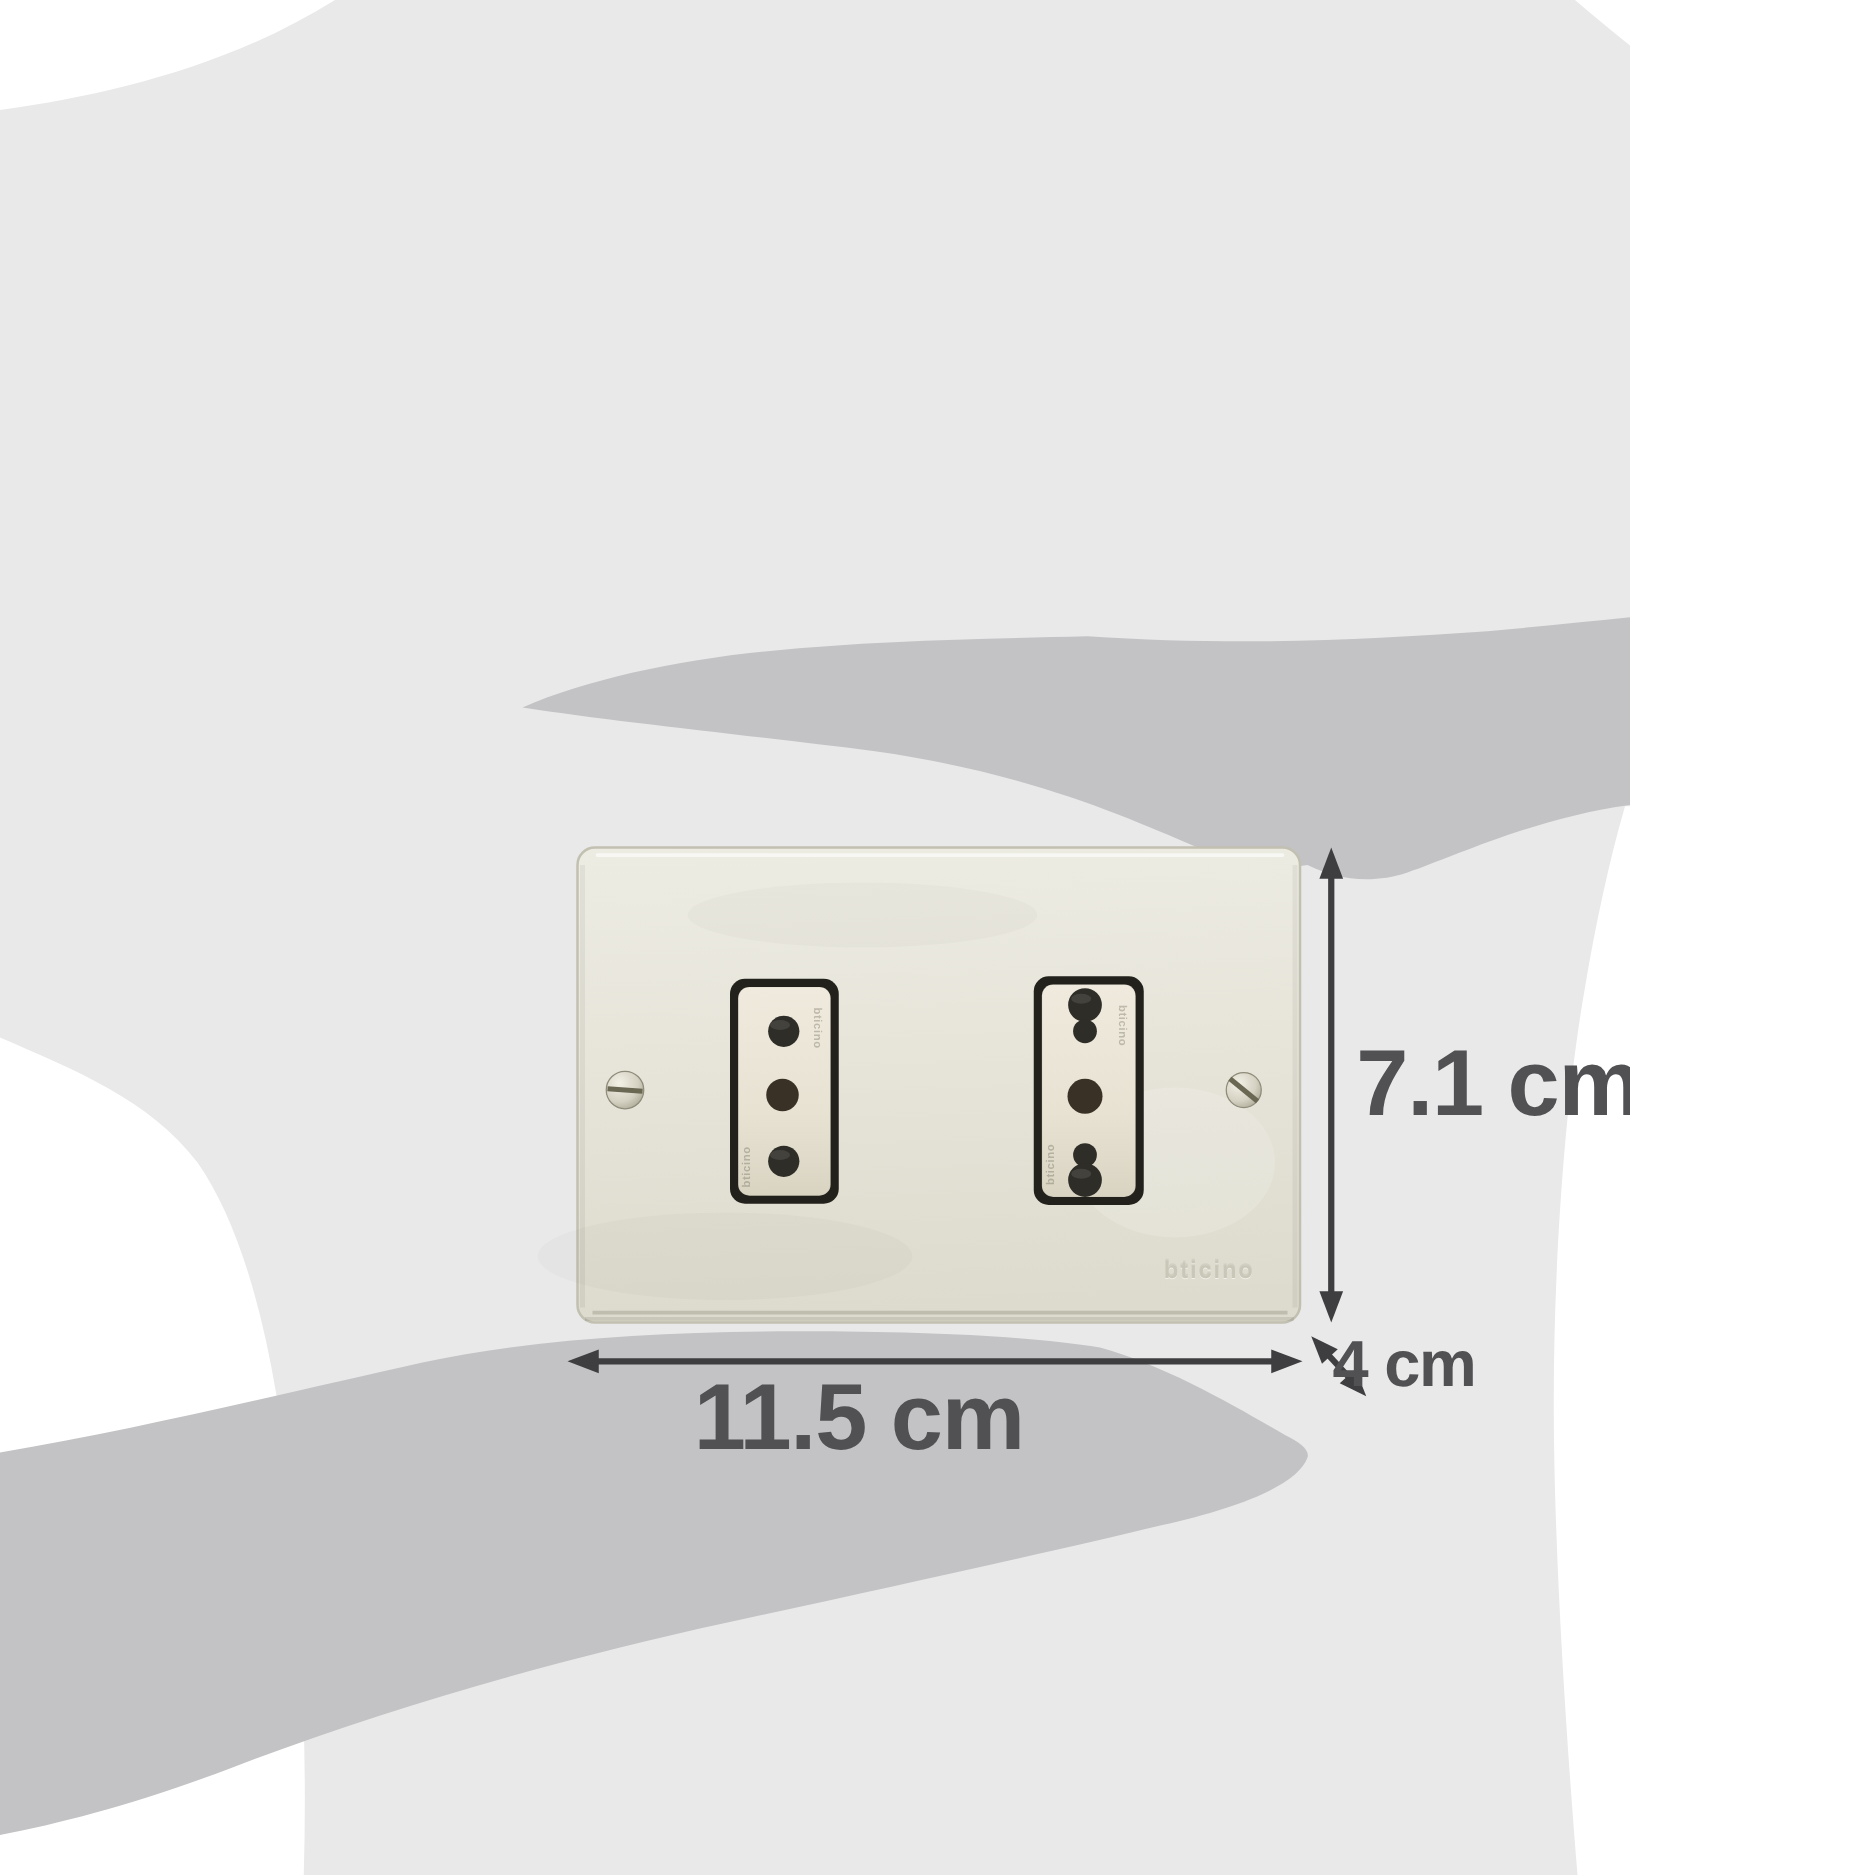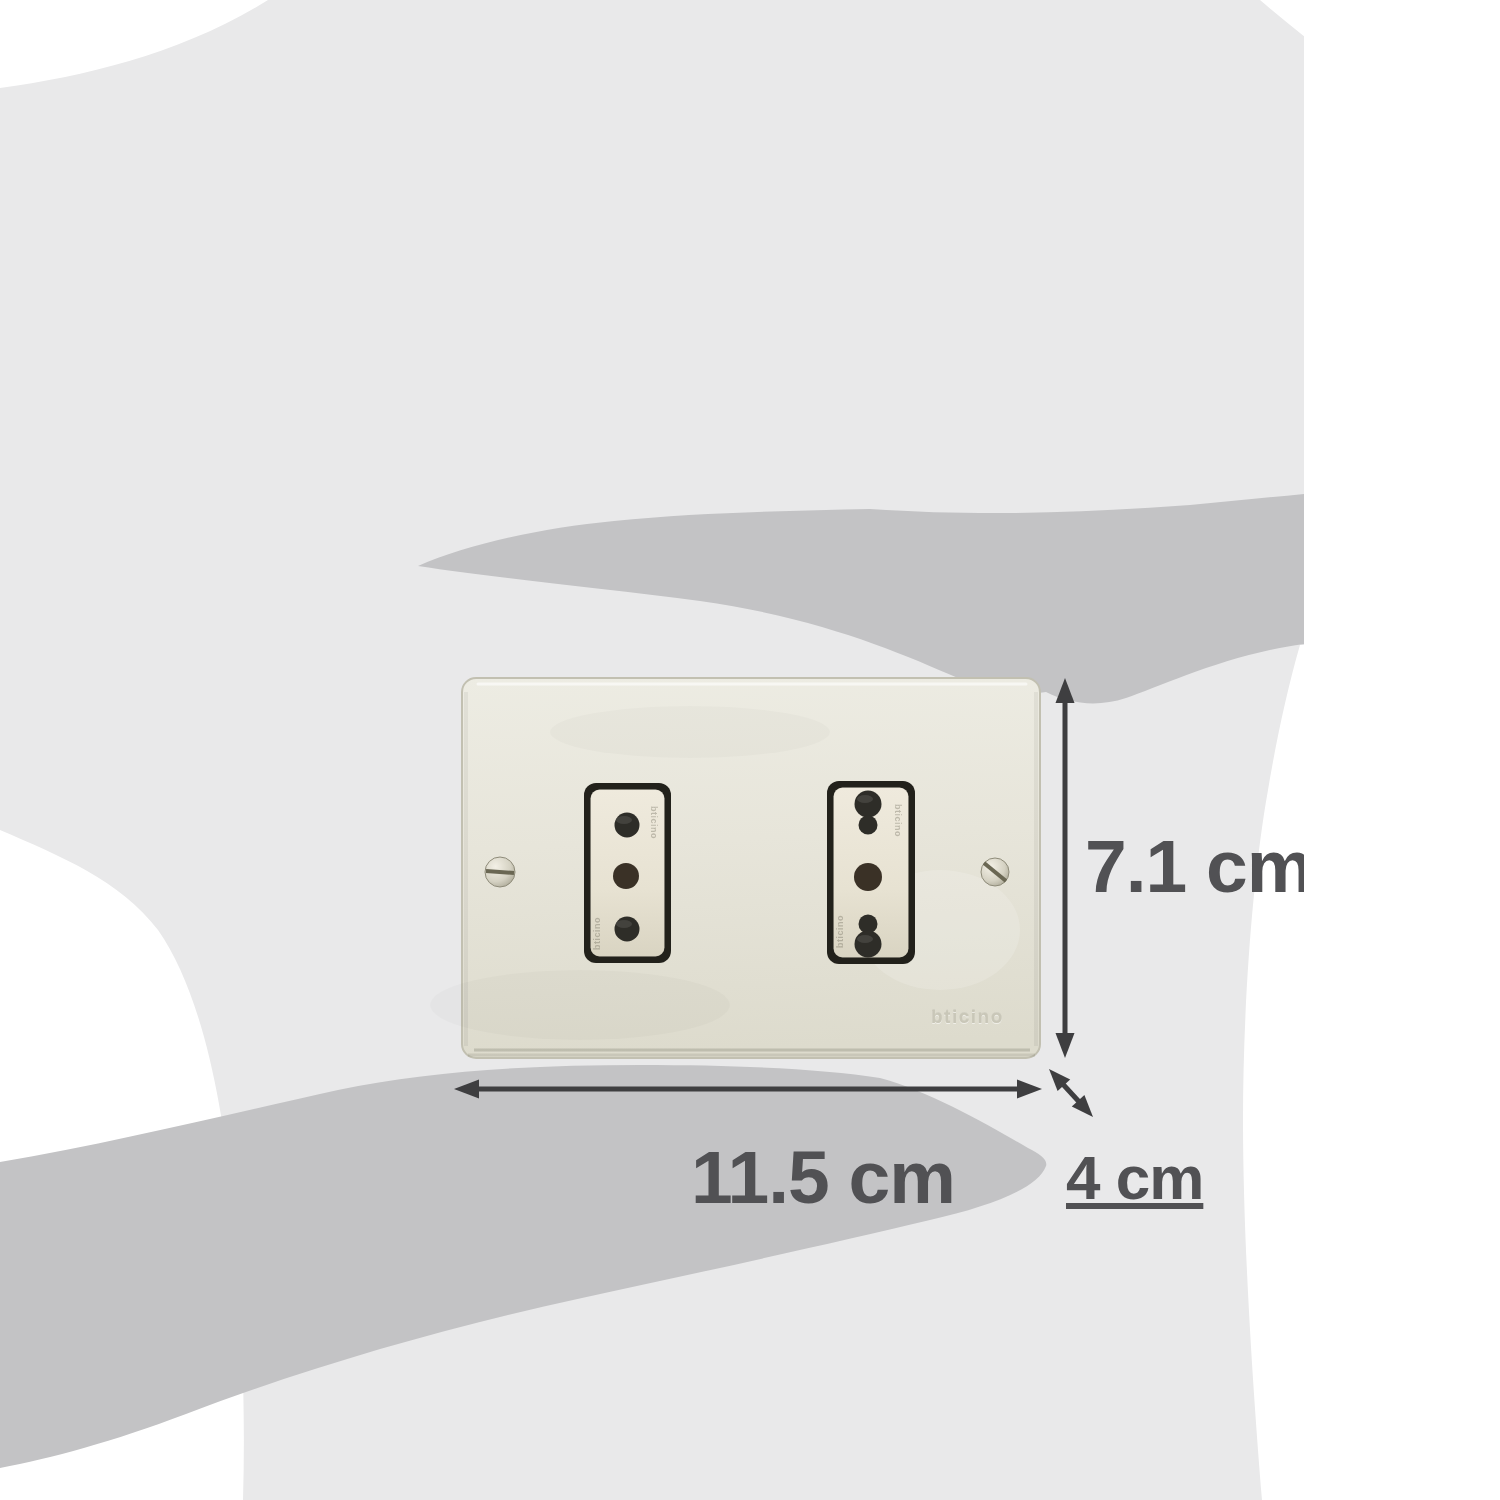--- a/index.html
+++ b/index.html
@@ -13,22 +13,22 @@
   #scene-svg{position:absolute;left:0;top:0;width:1500px;height:1500px;}
   .dim-label{
     position:absolute;
     font-weight:700;
     color:#515154;
     letter-spacing:-1px;
     line-height:1;
     white-space:nowrap;
   }
   #label-height{left:1085px;top:829px;font-size:75px;}
-  #label-width{left:555px;top:1096px;width:400px;text-align:right;font-size:75px;margin-top:44px;}
-  #label-depth{left:1066px;top:1147px;font-size:62px;text-decoration:underline;}
+  #label-width{left:555px;top:1096px;width:400px;text-align:left;font-size:75px;}
+  #label-depth{left:1066px;top:1066px;font-size:52px;}
   #brand-emboss{
     position:absolute;
     left:931px;top:1007px;
     font-size:19px;font-weight:700;
     letter-spacing:1.5px;
     color:#c9c7b8;
     text-shadow:0 1px 0 rgba(255,255,255,0.55), 0 -1px 0 rgba(0,0,0,0.06);
     line-height:1;
   }
   .socket-emboss{

